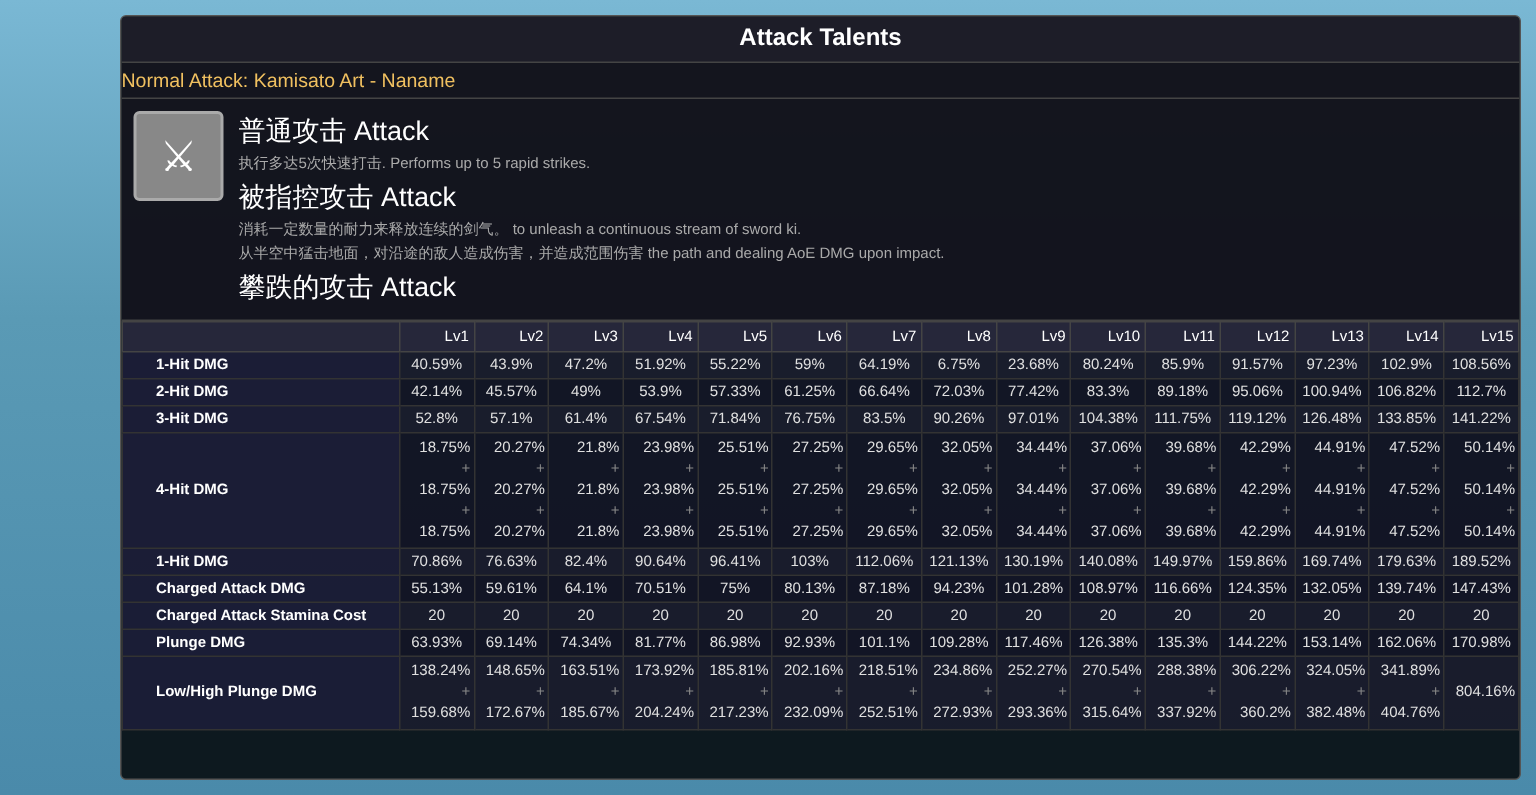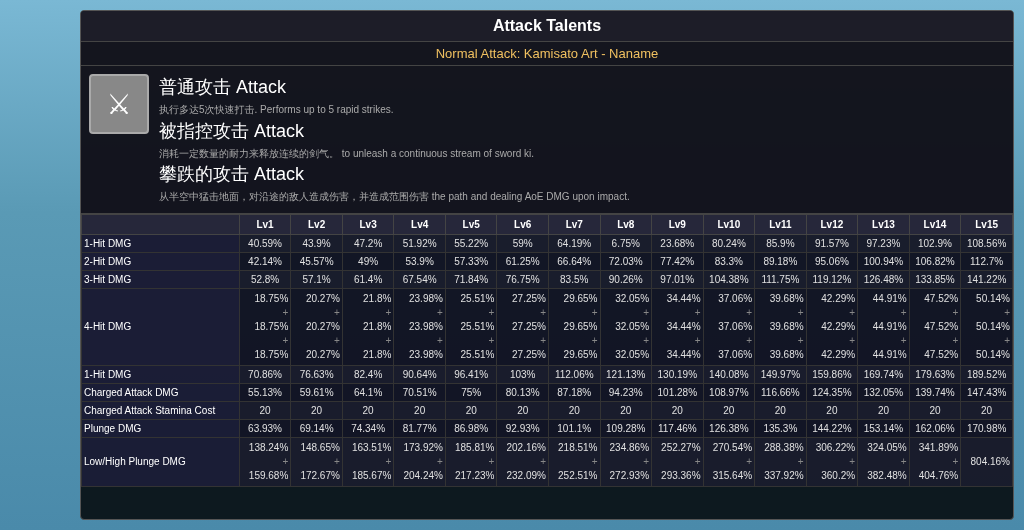--- a/index.html
+++ b/index.html
@@ -33,21 +33,20 @@
       background: rgba(30,30,40,0.95);
       text-align: center;
       color: #ffffff;
       font-size: 16px;
       font-weight: bold;
       padding: 6px 0;
       border-bottom: 1px solid #444;
     }
     .talent-name {
       background: rgba(20,20,30,0.9);
-      text-align: center;
       color: #f0c060;
       font-size: 13px;
       padding: 4px 0;
       border-bottom: 1px solid #444;
     }
     .talent-header {
       display: flex;
       align-items: flex-start;
       padding: 8px;
       background: rgba(20,20,30,0.9);
@@ -82,61 +81,61 @@
       height: calc(100% - 170px);
     }
     table {
       width: 100%;
       border-collapse: collapse;
       font-size: 10px;
     }
     thead tr th {
       background: rgba(40,40,60,0.95);
       color: #fff;
-      text-align: center;
+      text-align: right;
       padding: 4px 3px;
       border: 1px solid #444;
-      font-weight: bold;
+      font-weight: normal;
       white-space: nowrap;
     }
     tbody tr td {
       text-align: center;
       padding: 3px 2px;
       border: 1px solid #333;
       color: #e0e0e0;
       white-space: nowrap;
     }
     tbody tr:nth-child(odd) td { background: rgba(30,30,50,0.7); }
     tbody tr:nth-child(even) td { background: rgba(20,20,40,0.7); }
     tbody tr td:first-child {
       text-align: left;
-      padding-left: 2px;
+      padding-left: 22px;
       color: #fff;
-      font-weight: normal;
+      font-weight: bold;
       background: rgba(30,30,60,0.8);
       min-width: 80px;
     }
     .multi-line td { vertical-align: middle; line-height: 1.4; text-align: right; }
   </style>
 </head>
 <body>
 
 <div class="bg">
   <div class="panel">
     <div class="panel-title">Attack Talents</div>
     <div class="talent-name">Normal Attack: Kamisato Art - Naname</div>
     <div class="talent-header">
       <div class="talent-icon">⚔</div>
       <div class="talent-desc">
         <div><span class="zh">普通攻击 Attack</span></div>
         <div><span class="en">执行多达5次快速打击. Performs up to 5 rapid strikes.</span></div>
         <div><span class="zh">被指控攻击 Attack</span></div>
         <div><span class="en">消耗一定数量的耐力来释放连续的剑气。 to unleash a continuous stream of sword ki.</span></div>
+        <div><span class="en">从半空中猛击地面，对沿途的敌人造成伤害，并造成范围伤害 the path and dealing AoE DMG upon impact.</span></div>
         <div><span class="zh">攀跌的攻击 Attack</span></div>
-        <div><span class="en">从半空中猛击地面，对沿途的敌人造成伤害，并造成范围伤害 the path and dealing AoE DMG upon impact.</span></div>
       </div>
     </div>
     <div class="table-container">
       <table>
         <thead>
           <tr>
             <th></th>
             <th>Lv1</th>
             <th>Lv2</th>
             <th>Lv3</th>

